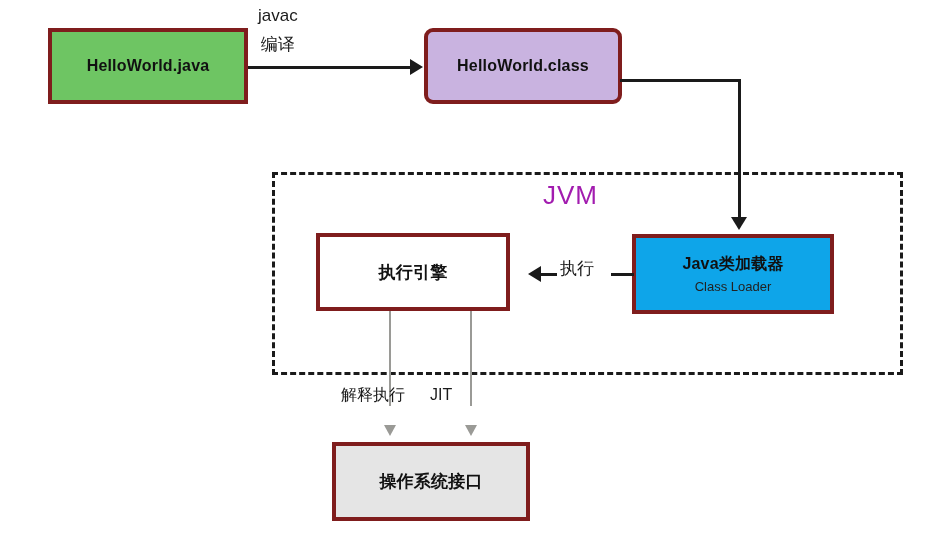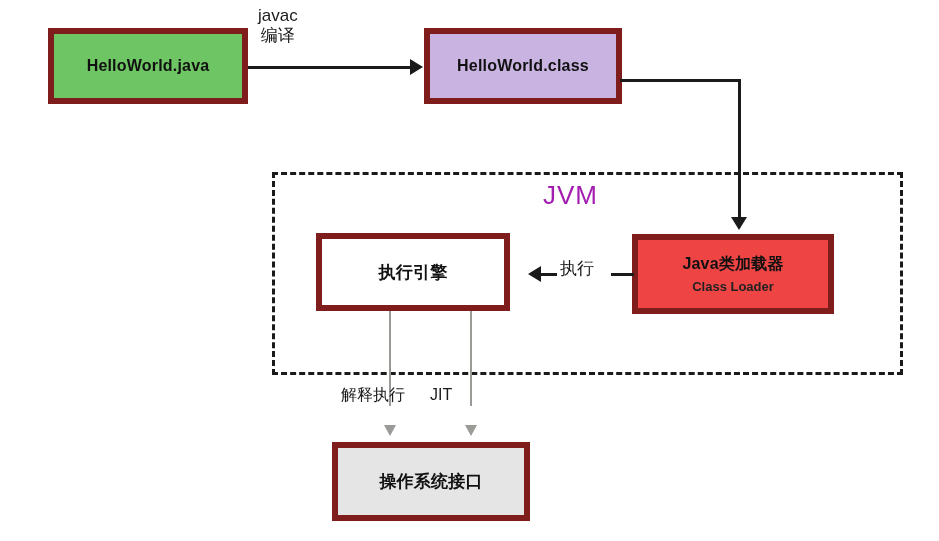--- a/index.html
+++ b/index.html
@@ -11,56 +11,57 @@
     position: relative;
     width: 939px;
     height: 541px;
     background: #ffffff;
     font-family: "Liberation Sans", "DejaVu Sans", sans-serif;
     overflow: hidden;
   }
   .box {
     position: absolute;
     box-sizing: border-box;
-    border: 6px solid #7f1d1d;
+    border: 4px solid #7f1d1d;
     display: flex;
     flex-direction: column;
     align-items: center;
     justify-content: center;
     text-align: center;
   }
   .box-title {
     font-weight: bold;
     color: #111111;
     letter-spacing: 0.2px;
   }
   .box-sub {
     color: #222222;
-    font-weight: bold;
+    font-weight: normal;
     margin-top: 4px;
   }
   #box-source {
     left: 48px;  top: 28px;  width: 200px; height: 76px;
     background: #6ec563;
   }
   #box-source .box-title { font-size: 16px; }
   #box-class {
     left: 424px; top: 28px;  width: 198px; height: 76px;
     background: #c9b3e0;
+    border-radius: 9px;
   }
   #box-class .box-title { font-size: 16px; }
   #box-engine {
     left: 316px; top: 233px; width: 194px; height: 78px;
     background: #ffffff;
     text-align: center;
   }
   #box-engine .box-title { font-size: 17px; }
   #box-loader {
     left: 632px; top: 234px; width: 202px; height: 80px;
-    background: #ef4444;
+    background: #0ea5e9;
   }
   #box-loader .box-title { font-size: 16px; }
   #box-loader .box-sub   { font-size: 13px; }
   #box-os {
     left: 332px; top: 442px; width: 198px; height: 79px;
     background: #e5e5e5;
   }
   #box-os .box-title { font-size: 17px; }
 
   #jvm-region {
@@ -117,21 +118,21 @@
     position: absolute;
     color: #1b1b1b;
     text-align: center;
     line-height: 1.18;
     white-space: nowrap;
   }
   #label-javac {
     left: 258px; top: 6px;
     font-size: 17px;
   }
-  #label-javac .l2 { display: block; }
+  #label-javac .l2 { display: block; margin-top: 9px; }
   #label-exec {
     left: 560px; top: 259px;
     font-size: 17px;
   }
   #label-interpret {
     left: 341px; top: 386px;
     font-size: 16px;
     text-align: center;
   }
   #label-jit {

